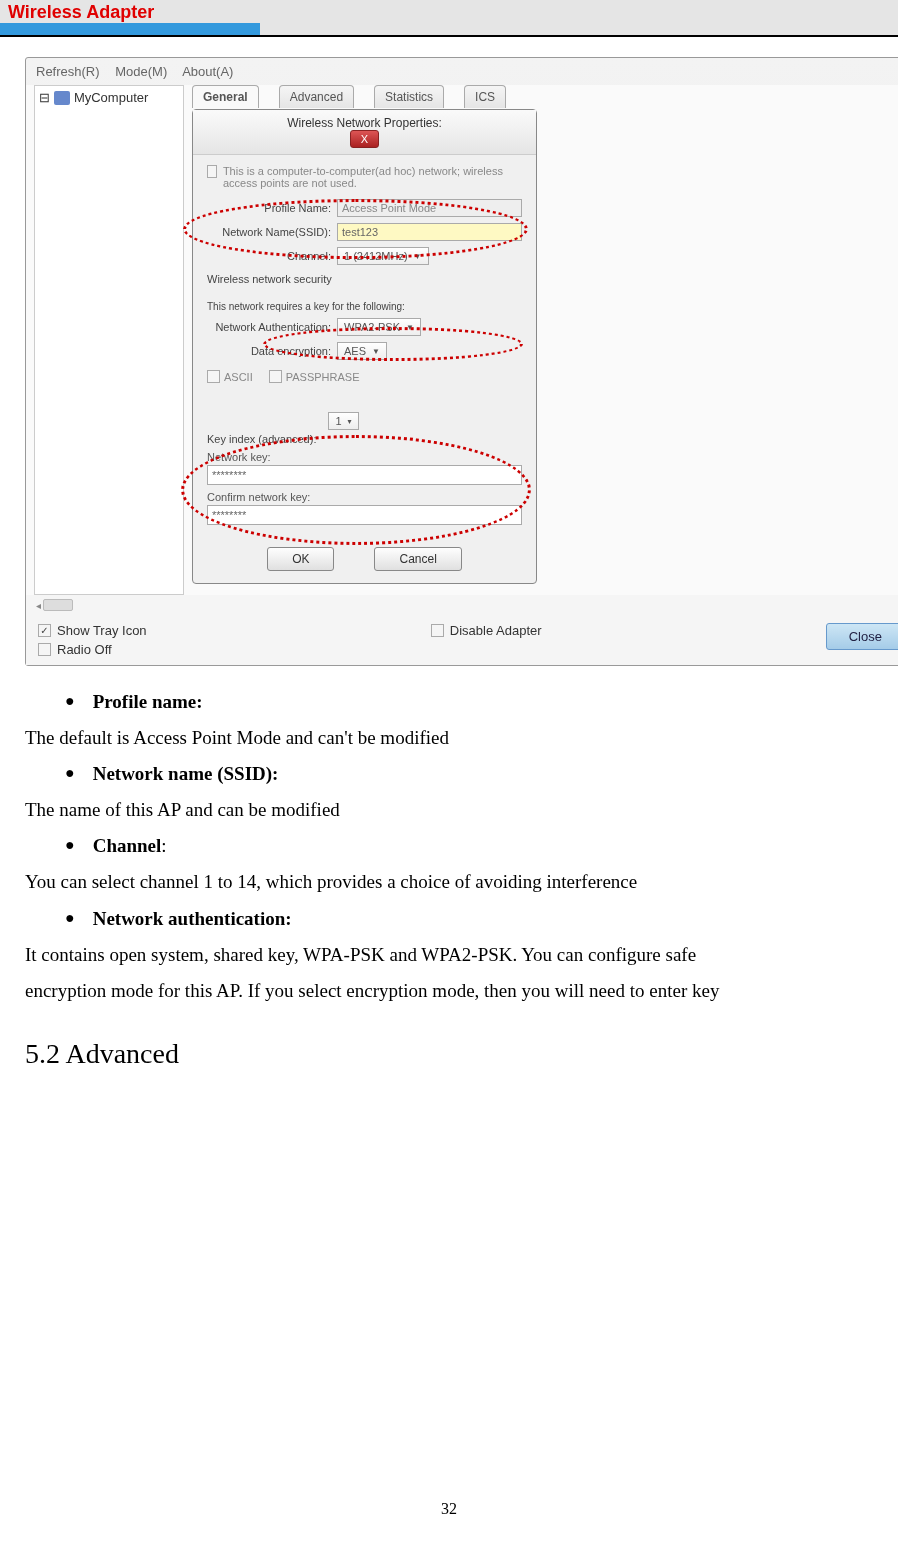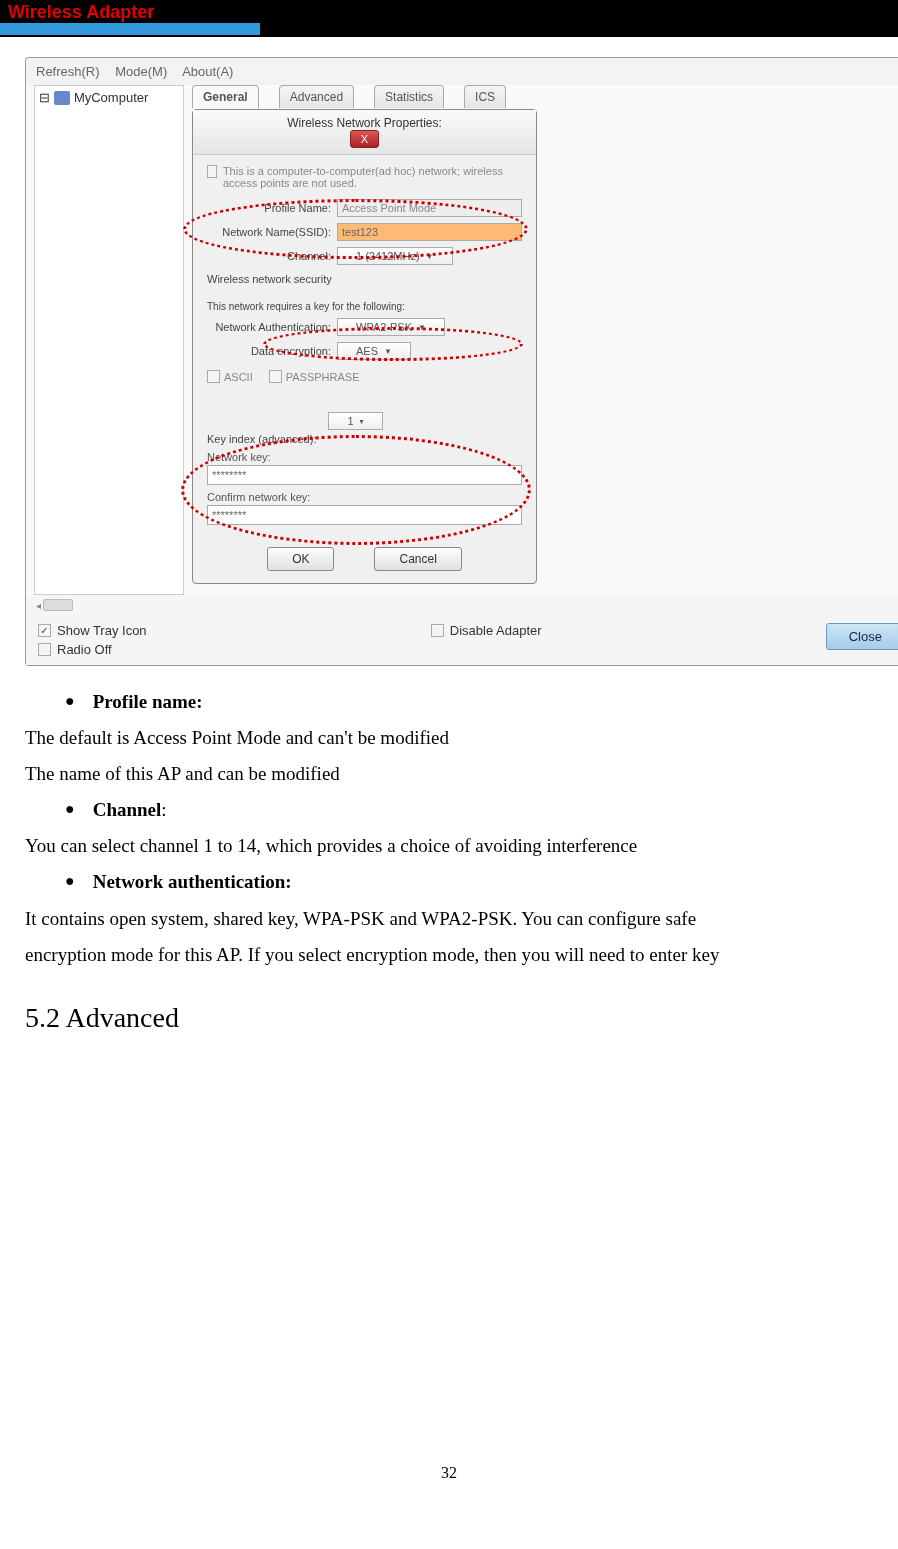--- a/index.html
+++ b/index.html
@@ -2,21 +2,21 @@
 <html><head>
   <meta charset="utf-8">
   <style>
     * { margin: 0; padding: 0; box-sizing: border-box; }
     body {
       font-family: Arial, sans-serif;
       background: #fff;
       width: 898px;
     }
     .header-bar {
-      background: #000000;
+      background: #e5e5e5;
       border-bottom: 2px solid #000;
       position: relative;
     }
     .header-title {
       color: #e00000;
       font-size: 18px;
       padding: 2px 8px;
       font-weight: bold;
     }
     .blue-underline {
@@ -136,31 +136,31 @@
       font-size: 11px;
     }
     .form-label {
       width: 130px;
       text-align: right;
       padding-right: 6px;
       color: #444;
     }
     .form-input {
       flex: 1;
-      background: #fdba74;
+      background: #fef9c3;
       border: 1px solid #aaa;
       padding: 2px 4px;
       font-size: 11px;
       color: #666;
     }
     .form-input.readonly { background: #eee; color: #888; }
     .form-select {
       background: linear-gradient(#fff, #eee);
       border: 1px solid #aaa;
-      padding: 2px 18px;
+      padding: 2px 6px;
       font-size: 11px;
       display: inline-flex;
       align-items: center;
       gap: 6px;
     }
     .dropdown-arrow {
       font-size: 8px;
       color: #555;
     }
     .section-label {
@@ -444,20 +444,23 @@
       </div>
       <button class="close-main">Close</button>
     </div>
   </div>
 
   <div class="document-text">
     <ul>
       <li>Profile name:</li>
     </ul>
     <p>The default is Access Point Mode and can't be modified</p>
+    <ul>
+      <li>Network name (SSID):</li>
+    </ul>
     <p>The name of this AP and can be modified</p>
     <ul>
       <li><span>Channel</span><span style="font-weight:normal;">:</span></li>
     </ul>
     <p>You can select channel 1 to 14, which provides a choice of avoiding interference</p>
     <ul>
       <li>Network authentication:</li>
     </ul>
     <p>It contains open system, shared key, WPA-PSK and WPA2-PSK. You can configure safe</p>
     <p>encryption mode for this AP. If you select encryption mode, then you will need to enter key</p>

